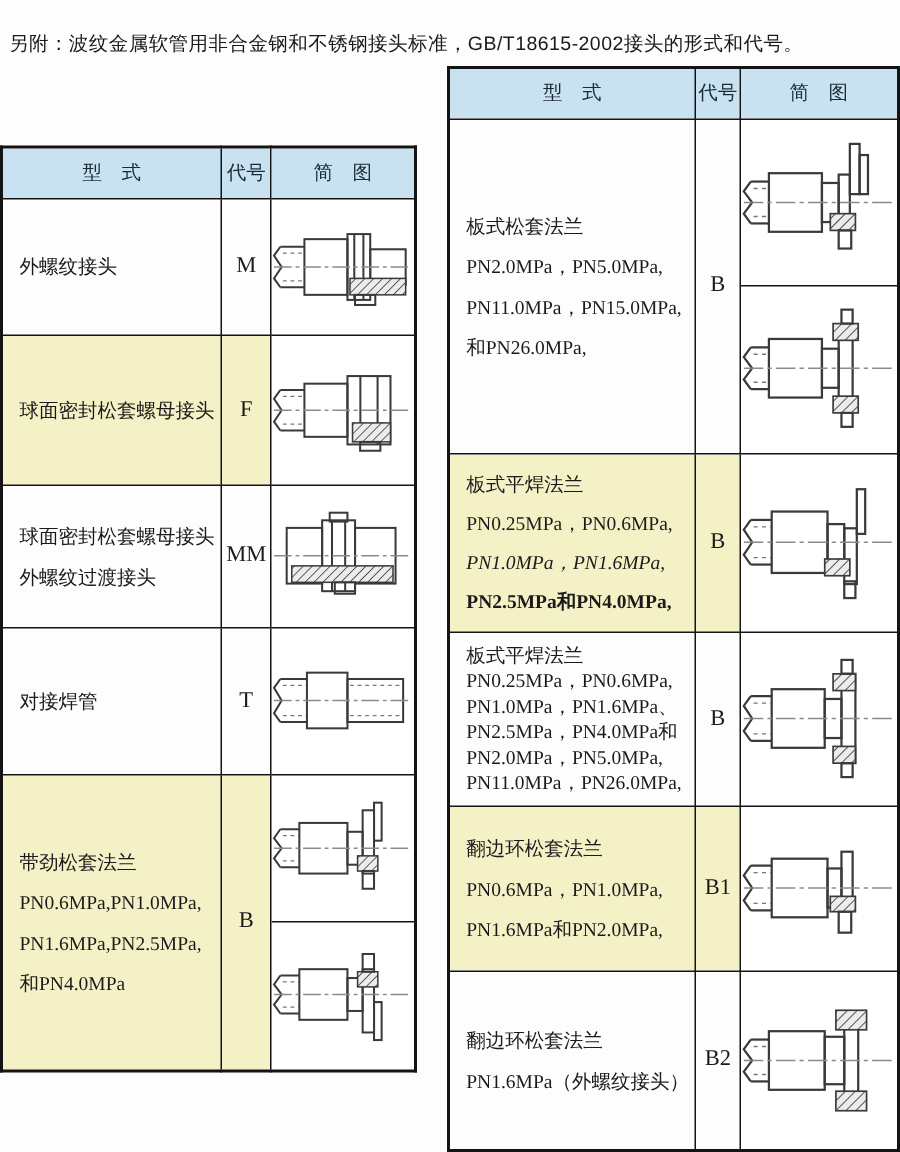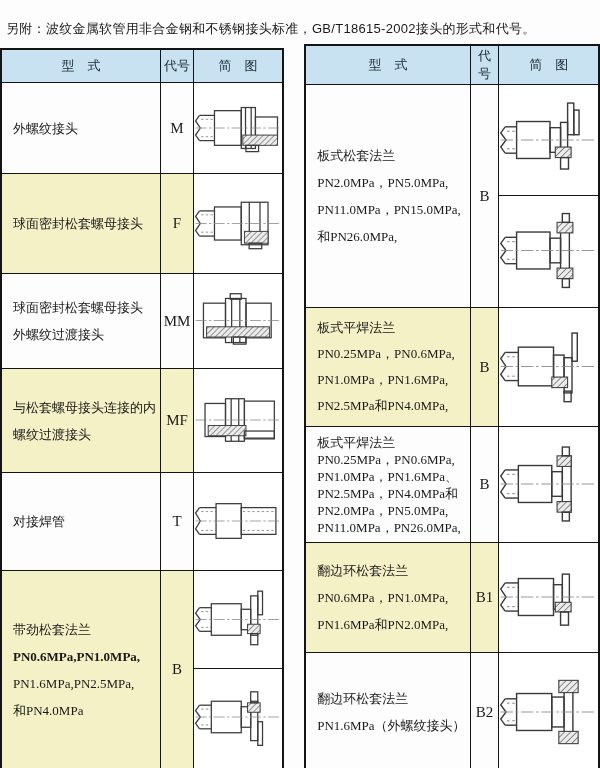--- a/index.html
+++ b/index.html
@@ -141,41 +141,20 @@
                   <line x1="58.2" y1="17" x2="58.2" y2="73" stroke="#3a3a3a" stroke-width="1.6" fill="none"></line>
                   <rect x="66" y="23" width="32" height="44" stroke="#3a3a3a" stroke-width="1.6" fill="none"></rect>
                   <rect x="46" y="11" width="14" height="7" stroke="#3a3a3a" stroke-width="1.6" fill="none"></rect>
                   <rect x="16" y="53" width="80" height="13" fill="url(#hatch)" stroke="#3a3a3a" stroke-width="1.2"></rect>
                   <rect x="50" y="66" width="16" height="9" stroke="#3a3a3a" stroke-width="1.6" fill="none"></rect>
                   <path d="M 2 45 H 110" stroke="#8a8a8a" stroke-width="1" stroke-dasharray="14 3 3 3" fill="none"></path>
                 </svg>
               </div>
             </td>
           </tr>
-          <tr style="height: 104px;">
-            <td class="type-cell hl">
-              <div class="tline" style="line-height: 27px;">与松套螺母接头连接的内</div>
-              <div class="tline" style="line-height: 27px;">螺纹过渡接头</div>
-            </td>
-            <td class="code-cell hl">MF</td>
-            <td class="diagram-cell">
-              <div class="diagram" style="height: 102px;">
-                <svg viewBox="0 0 112 90" preserveAspectRatio="xMidYMid meet">
-                  <rect x="14" y="24" width="26" height="42" stroke="#3a3a3a" stroke-width="1.6" fill="none"></rect>
-                  <rect x="40" y="18" width="24" height="54" stroke="#3a3a3a" stroke-width="1.6" fill="none"></rect>
-                  <line x1="47.2" y1="18" x2="47.2" y2="72" stroke="#3a3a3a" stroke-width="1.6" fill="none"></line>
-                  <line x1="56.8" y1="18" x2="56.8" y2="72" stroke="#3a3a3a" stroke-width="1.6" fill="none"></line>
-                  <rect x="64" y="21" width="38" height="48" stroke="#3a3a3a" stroke-width="1.6" fill="none"></rect>
-                  <rect x="18" y="52" width="48" height="13" fill="url(#hatch)" stroke="#3a3a3a" stroke-width="1.2"></rect>
-                  <rect x="64" y="59" width="38" height="9" stroke="#3a3a3a" stroke-width="1.6" fill="none"></rect>
-                  <path d="M 2 45 H 110" stroke="#8a8a8a" stroke-width="1" stroke-dasharray="14 3 3 3" fill="none"></path>
-                </svg>
-              </div>
-            </td>
-          </tr>
           <tr style="height: 98px;">
             <td class="type-cell">
               <div class="tline" style="line-height: 27px;">对接焊管</div>
             </td>
             <td class="code-cell">T</td>
             <td class="diagram-cell">
               <div class="diagram" style="height: 96px;">
                 <svg viewBox="0 0 112 90" preserveAspectRatio="xMidYMid meet">
                   <path d="M 7 28 H 28" stroke="#3a3a3a" stroke-width="1.6" fill="none"></path>
                   <path d="M 7 62 H 28" stroke="#3a3a3a" stroke-width="1.6" fill="none"></path>
@@ -187,21 +166,21 @@
                   <path d="M 62 33 H 102" stroke="#787878" stroke-width="1" stroke-dasharray="3 3" fill="none"></path>
                   <path d="M 62 57 H 102" stroke="#787878" stroke-width="1" stroke-dasharray="3 3" fill="none"></path>
                   <path d="M 2 45 H 110" stroke="#8a8a8a" stroke-width="1" stroke-dasharray="14 3 3 3" fill="none"></path>
                 </svg>
               </div>
             </td>
           </tr>
           <tr style="height: 198px;">
             <td class="type-cell hl">
               <div class="tline" style="line-height: 27px;">带劲松套法兰</div>
-              <div class="tline" style="line-height: 27px; font-weight: bold;">PN0.6MPa,PN1.0MPa,</div>
+              <div class="tline" style="line-height: 27px;">PN0.6MPa,PN1.0MPa,</div>
               <div class="tline" style="line-height: 27px;">PN1.6MPa,PN2.5MPa,</div>
               <div class="tline" style="line-height: 27px;">和PN4.0MPa</div>
             </td>
             <td class="code-cell hl">B</td>
             <td class="diagram-cell">
               <div class="diagram" style="height: 97px;">
                 <svg viewBox="0 0 112 90" preserveAspectRatio="xMidYMid meet">
                   <path d="M 7 30 H 22" stroke="#3a3a3a" stroke-width="1.6" fill="none"></path>
                   <path d="M 7 60 H 22" stroke="#3a3a3a" stroke-width="1.6" fill="none"></path>
                   <path d="M 7 30 L 2 37 L 8 45 L 2 53 L 7 60" stroke="#3a3a3a" stroke-width="1.6" fill="none"></path>
@@ -293,22 +272,22 @@
                   <rect x="72" y="77" width="8" height="10" stroke="#3a3a3a" stroke-width="1.6" fill="none"></rect>
                   <path d="M 2 45 H 110" stroke="#8a8a8a" stroke-width="1" stroke-dasharray="14 3 3 3" fill="none"></path>
                 </svg>
               </div>
             </td>
           </tr>
           <tr style="height: 119px;">
             <td class="type-cell hl">
               <div class="tline" style="line-height: 26px;">板式平焊法兰</div>
               <div class="tline" style="line-height: 26px;">PN0.25MPa，PN0.6MPa,</div>
-              <div class="tline" style="line-height: 26px;">PN1.0MPa，PN1.6MPa,</div>
-              <div class="tline" style="line-height: 26px;">PN2.5MPa和PN4.0MPa,</div>
+              <div class="tline" style="line-height: 26px; font-style: italic;">PN1.0MPa，PN1.6MPa,</div>
+              <div class="tline" style="line-height: 26px; font-weight: bold;">PN2.5MPa和PN4.0MPa,</div>
             </td>
             <td class="code-cell hl">B</td>
             <td class="diagram-cell">
               <div class="diagram" style="height: 117px;">
                 <svg viewBox="0 0 112 90" preserveAspectRatio="xMidYMid meet">
                   <path d="M 7 29 H 22" stroke="#3a3a3a" stroke-width="1.6" fill="none"></path>
                   <path d="M 7 61 H 22" stroke="#3a3a3a" stroke-width="1.6" fill="none"></path>
                   <path d="M 7 29 L 2 36 L 8 45 L 2 54 L 7 61" stroke="#3a3a3a" stroke-width="1.6" fill="none"></path>
                   <path d="M 9 34 H 22" stroke="#787878" stroke-width="1" stroke-dasharray="3 3" fill="none"></path>
                   <path d="M 9 56 H 22" stroke="#787878" stroke-width="1" stroke-dasharray="3 3" fill="none"></path>

